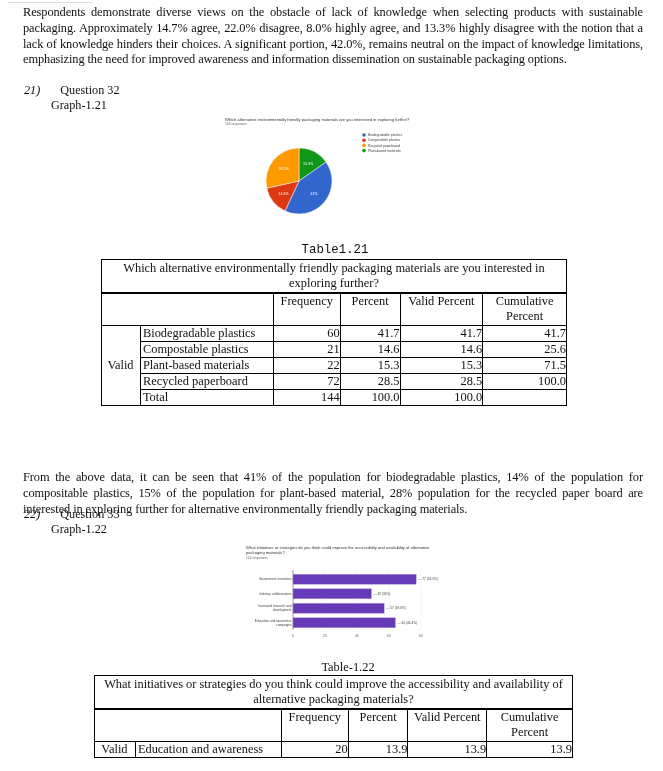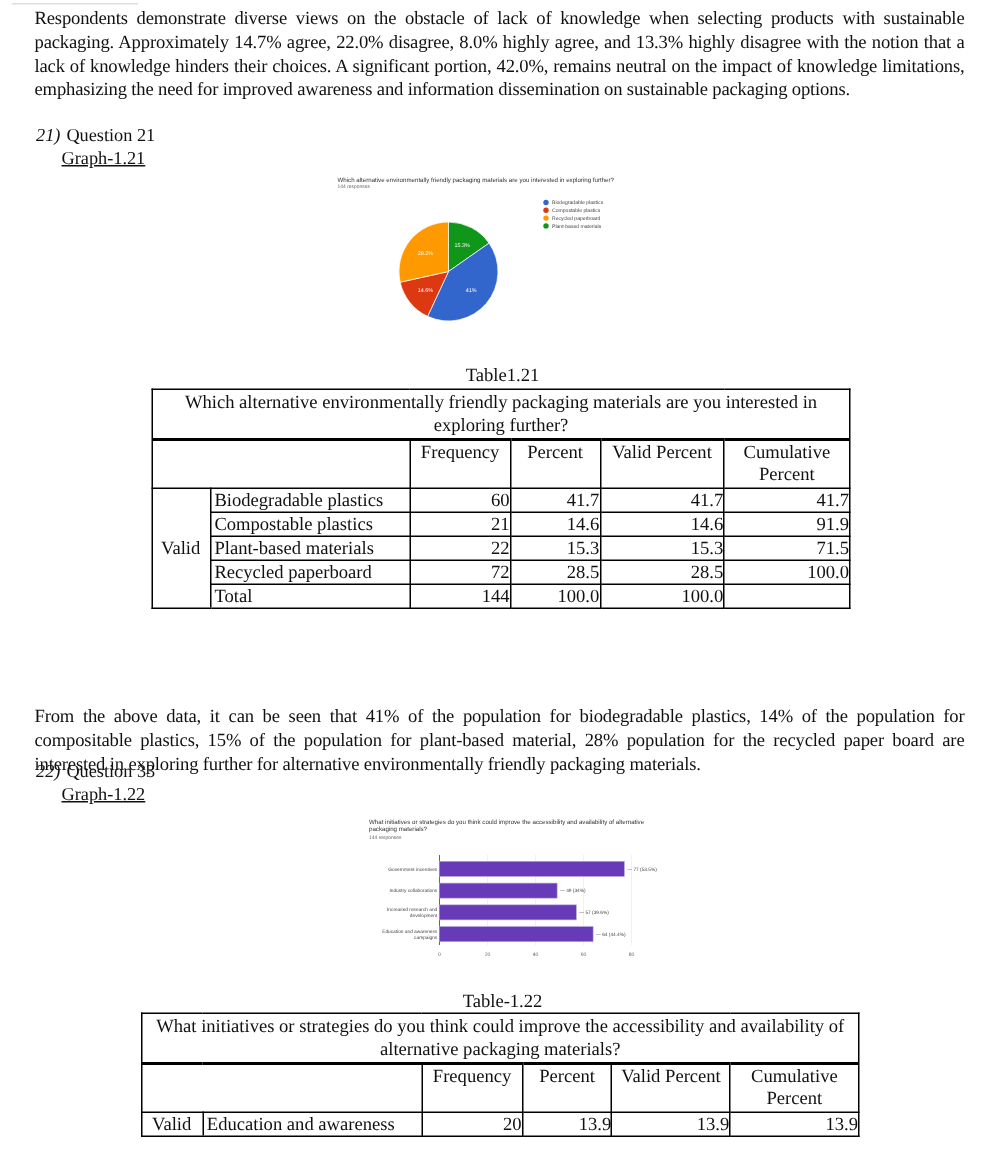--- a/index.html
+++ b/index.html
@@ -2,22 +2,22 @@
 <html><head>
 <meta charset="utf-8">
 <style>
   html, body { margin: 0; padding: 0; background: #ffffff; }
   body { width: 663px; height: 771px; position: relative; overflow: hidden;
          font-family: "Liberation Serif", "DejaVu Serif", serif; color: #111; }
   .corner-box { position: absolute; left: 8px; top: 0; width: 84px; height: 2px; border-bottom: 1px solid #ddd; }
   .para { position: absolute; left: 23px; width: 620px; font-size: 12.4px; line-height: 15.8px;
           text-align: justify; margin: 0; letter-spacing: -0.1px; }
   .qhead { position: absolute; left: 24px; font-size: 12.2px; line-height: 15px; }
-  .qhead i { font-style: italic; margin-right: 4px; }
-  .ghead { position: absolute; left: 41px; font-size: 12.2px; line-height: 15px; text-decoration: underline; }
+  .qhead i { font-style: italic; margin-right: 20px; }
+  .ghead { position: absolute; left: 51px; font-size: 12.2px; line-height: 15px; }
   .caption { position: absolute; font-size: 12.4px; text-align: center; }
 
   
   .pie-chart { position: absolute; left: 225px; top: 117px; width: 230px; height: 105px; }
   .sm-title { font-family: "Liberation Sans", "DejaVu Sans", sans-serif; font-size: 4.1px; color: #333; line-height: 5.4px; }
   .sm-resp { font-family: "Liberation Sans", "DejaVu Sans", sans-serif; font-size: 3.3px; color: #666; }
 
   
   table.spss { position: absolute; border-collapse: collapse; font-size: 12.4px; }
   table.spss td { padding: 0 2px; line-height: 15px; vertical-align: top; }
@@ -32,21 +32,21 @@
 
   .bar-chart { position: absolute; left: 232px; top: 545px; width: 222px; height: 100px; }
 </style>
 </head>
 <body>
 
 <div class="corner-box"></div>
 
 <p class="para" style="top:5px;">Respondents demonstrate diverse views on the obstacle of lack of knowledge when selecting products with sustainable packaging. Approximately 14.7% agree, 22.0% disagree, 8.0% highly agree, and 13.3% highly disagree with the notion that a lack of knowledge hinders their choices. A significant portion, 42.0%, remains neutral on the impact of knowledge limitations, emphasizing the need for improved awareness and information dissemination on sustainable packaging options.</p>
 
-<div class="qhead" style="top:83px;"><i>21)</i><span>Question 21</span></div>
+<div class="qhead" style="top:83px;"><i>21)</i><span>Question 32</span></div>
 <div class="ghead" style="top:98px;">Graph-1.21</div>
 
 <div class="pie-chart">
   <div class="sm-title" style="width:215px;">Which alternative environmentally friendly packaging materials are you interested in exploring further?</div>
   <div class="sm-resp">144 responses</div>
   <svg id="pie-svg" width="230" height="90" style="position:absolute; left:0; top:14px;">
       <path d="M74,50 L74,17 A33,33 0 0 1 101.04026555029394,31.08376255780271 Z" fill="#109618" stroke="#fff" stroke-width="0.5"></path>
       <text x="83.14645010883174" y="33.639178538386886" font-size="3.6" fill="#fff" text-anchor="middle" font-family="Liberation Sans, sans-serif">15.3%</text>
       <path d="M74,50 L101.04026555029394,31.08376255780271 A33,33 0 0 1 60.05620478724168,79.90937269594029 Z" fill="#3366cc" stroke="#fff" stroke-width="0.5"></path>
       <text x="89.16546064779115" y="63.929839093260306" font-size="3.6" fill="#fff" text-anchor="middle" font-family="Liberation Sans, sans-serif">41%</text>
@@ -58,21 +58,21 @@
       <text x="143" y="5.2" font-size="3.4" fill="#444" font-family="Liberation Sans, sans-serif">Biodegradable plastics</text>
       <circle cx="139" cy="9.2" r="1.8" fill="#dc3912"></circle>
       <text x="143" y="10.399999999999999" font-size="3.4" fill="#444" font-family="Liberation Sans, sans-serif">Compostable plastics</text>
       <circle cx="139" cy="14.4" r="1.8" fill="#ff9900"></circle>
       <text x="143" y="15.6" font-size="3.4" fill="#444" font-family="Liberation Sans, sans-serif">Recycled paperboard</text>
       <circle cx="139" cy="19.6" r="1.8" fill="#109618"></circle>
       <text x="143" y="20.8" font-size="3.4" fill="#444" font-family="Liberation Sans, sans-serif">Plant-based materials</text>
     </svg>
 </div>
 
-<div class="caption" style="left:300px; top:243px; width:70px;">Table1.21</div>
+<div class="caption" style="left:300px; top:243px; width:70px;font-family:Liberation Mono, monospace;">Table1.21</div>
 
 <table class="spss" style="left:101px; top:259px; width:466px;">
   <colgroup>
       <col style="width:39px">
       <col style="width:133px">
       <col style="width:67px">
       <col style="width:60px">
       <col style="width:83px">
       <col style="width:84px">
     </colgroup>
@@ -93,21 +93,21 @@
     <td class="cell-num">60</td>
     <td class="cell-num">41.7</td>
     <td class="cell-num">41.7</td>
     <td class="cell-num r-edge">41.7</td>
   </tr>
   <tr>
     <td class="cell-label">Compostable plastics</td>
     <td class="cell-num">21</td>
     <td class="cell-num">14.6</td>
     <td class="cell-num">14.6</td>
-    <td class="cell-num r-edge">91.9</td>
+    <td class="cell-num r-edge">25.6</td>
   </tr>
   <tr>
     <td class="cell-label">Plant-based materials</td>
     <td class="cell-num">22</td>
     <td class="cell-num">15.3</td>
     <td class="cell-num">15.3</td>
     <td class="cell-num r-edge">71.5</td>
   </tr>
   <tr>
     <td class="cell-label">Recycled paperboard</td>
@@ -155,21 +155,21 @@
       <text x="59.5" y="42.45" font-size="3.2" fill="#444" text-anchor="end" font-family="Liberation Sans, sans-serif">Increased research and</text>
       <text x="59.5" y="46.45" font-size="3.2" fill="#444" text-anchor="end" font-family="Liberation Sans, sans-serif">development</text>
       <text x="154.2" y="44.45" font-size="3.2" fill="#444" font-family="Liberation Sans, sans-serif">— 57 (39.6%)</text>
       <rect x="61" y="52.75" width="102.4" height="10" fill="#673ab7" stroke="#b39ddb" stroke-width="0.4"></rect>
       <text x="59.5" y="56.95" font-size="3.2" fill="#444" text-anchor="end" font-family="Liberation Sans, sans-serif">Education and awareness</text>
       <text x="59.5" y="60.95" font-size="3.2" fill="#444" text-anchor="end" font-family="Liberation Sans, sans-serif">campaigns</text>
       <text x="165.4" y="58.95" font-size="3.2" fill="#444" font-family="Liberation Sans, sans-serif">— 64 (44.4%)</text>
     </svg>
 </div>
 
-<div class="caption" style="left:295px; top:660px; width:80px;">Table-1.22</div>
+<div class="caption" style="left:308px; top:660px; width:80px;">Table-1.22</div>
 
 <table class="spss" style="left:94px; top:675px; width:479px;">
   <colgroup>
       <col style="width:41px">
       <col style="width:146px">
       <col style="width:67px">
       <col style="width:60px">
       <col style="width:79px">
       <col style="width:86px">
     </colgroup>

